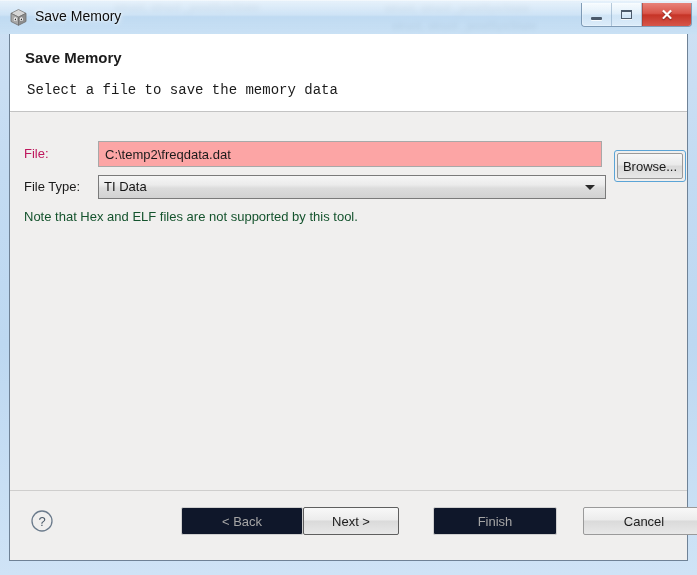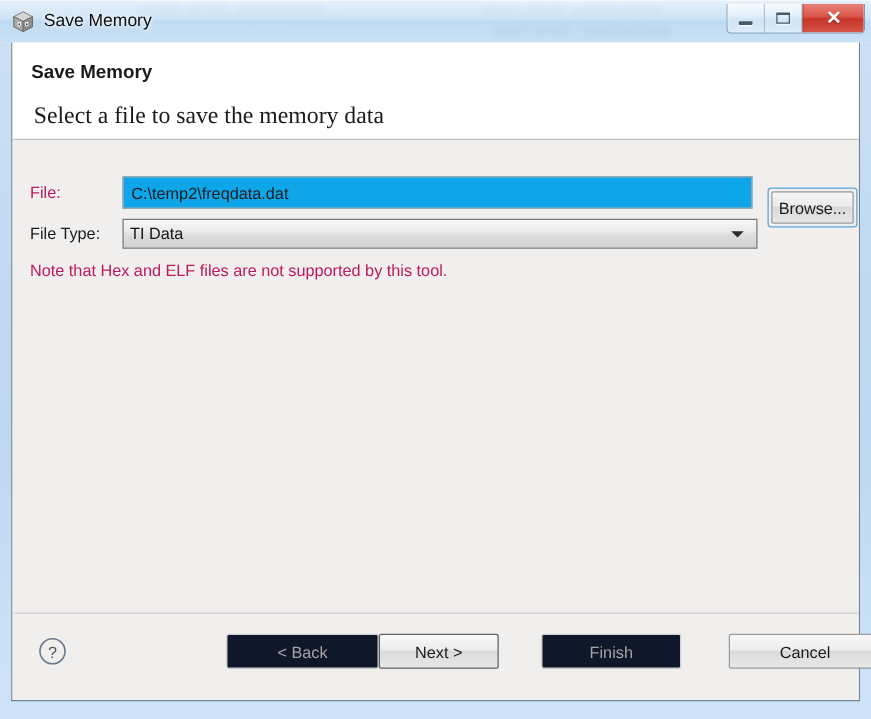--- a/index.html
+++ b/index.html
@@ -166,23 +166,23 @@
     top: 15px;
     font-size: 15px;
     font-weight: bold;
     color: #1b1b1b;
     font-family: "Liberation Sans", sans-serif;
   }
   #header-desc {
     position: absolute;
     left: 17px;
     top: 48px;
-    font-size: 19px;
-    color: #1b1b1b;
-    font-family: Liberation Serif, serif;
+    font-size: 14px;
+    color: #1b1b1b;
+    font-family: Liberation Mono, monospace;
   }
 
   
   #content {
     position: absolute;
     left: 0;
     top: 79px;
     right: 0;
     bottom: 69px;
     background: #f0efee;
@@ -204,21 +204,21 @@
     font-family: "Liberation Sans", sans-serif;
   }
   #input-file {
     position: absolute;
     left: 74px;
     top: 0;
     width: 504px;
     height: 26px;
     box-sizing: border-box;
     border: 1px solid #a8a8a8;
-    background: #0ea5e9;
+    background: #fca5a5;
     font-size: 13px;
     color: #1b1b1b;
     font-family: "Liberation Sans", sans-serif;
     padding: 0 0 0 6px;
     outline: none;
   }
   #btn-browse {
     position: absolute;
     left: 590px;
     top: -3px;
@@ -291,21 +291,21 @@
     border-left: 5px solid transparent;
     border-right: 5px solid transparent;
     border-top: 5px solid #2a2a2a;
   }
 
   #note-text {
     position: absolute;
     left: 14px;
     top: 96px;
     font-size: 13px;
-    color: #be185d;
+    color: #14532d;
     font-family: "Liberation Sans", sans-serif;
   }
 
   
   #buttonbar {
     position: absolute;
     left: 0;
     right: 0;
     bottom: 0;
     height: 69px;
@@ -338,21 +338,21 @@
   .wizbtn.disabled {
     color: #a5a5a5;
     border-color: #cfcfcf;
     background: #0f172a;
   }
   .wizbtn.default {
     border: 1px solid #5f5f5f;
   }
   #btn-back   { left: 171px; width: 122px; }
   #btn-next   { left: 293px; width: 96px; }
-  #btn-finish { left: 423px; width: 112px; }
+  #btn-finish { left: 423px; width: 124px; }
   #btn-cancel { left: 553px; width: 122px; margin-left: 20px; }
 </style>
 </head>
 <body>
 
 <div id="backdrop">
   <div class="blur-text" style="left:385px; top:2px;">struct, struct _postSysState</div>
   <div class="blur-text" style="left:392px; top:20px;">struct, struct _postSysState</div>
   <div class="blur-text" style="left:115px; top:1px;">struct, struct _postSysState</div>
 </div>

